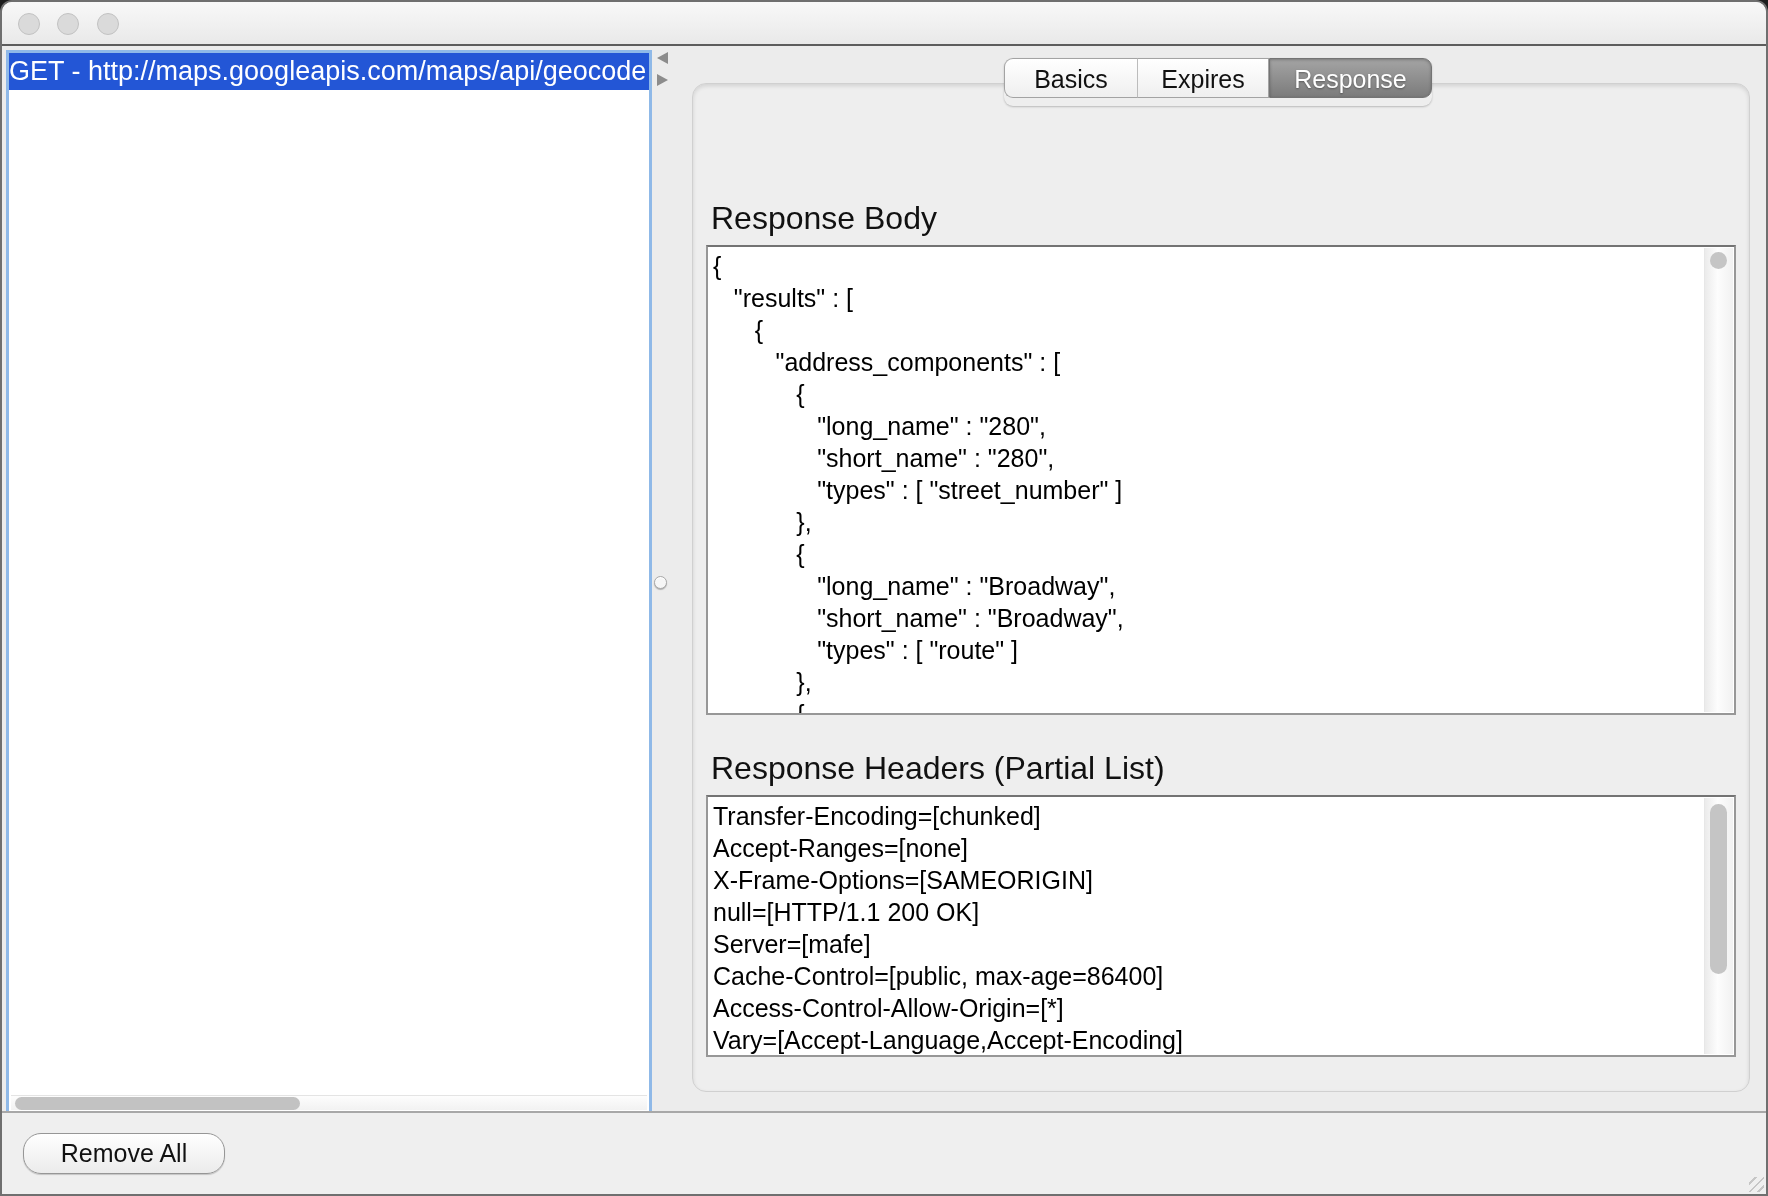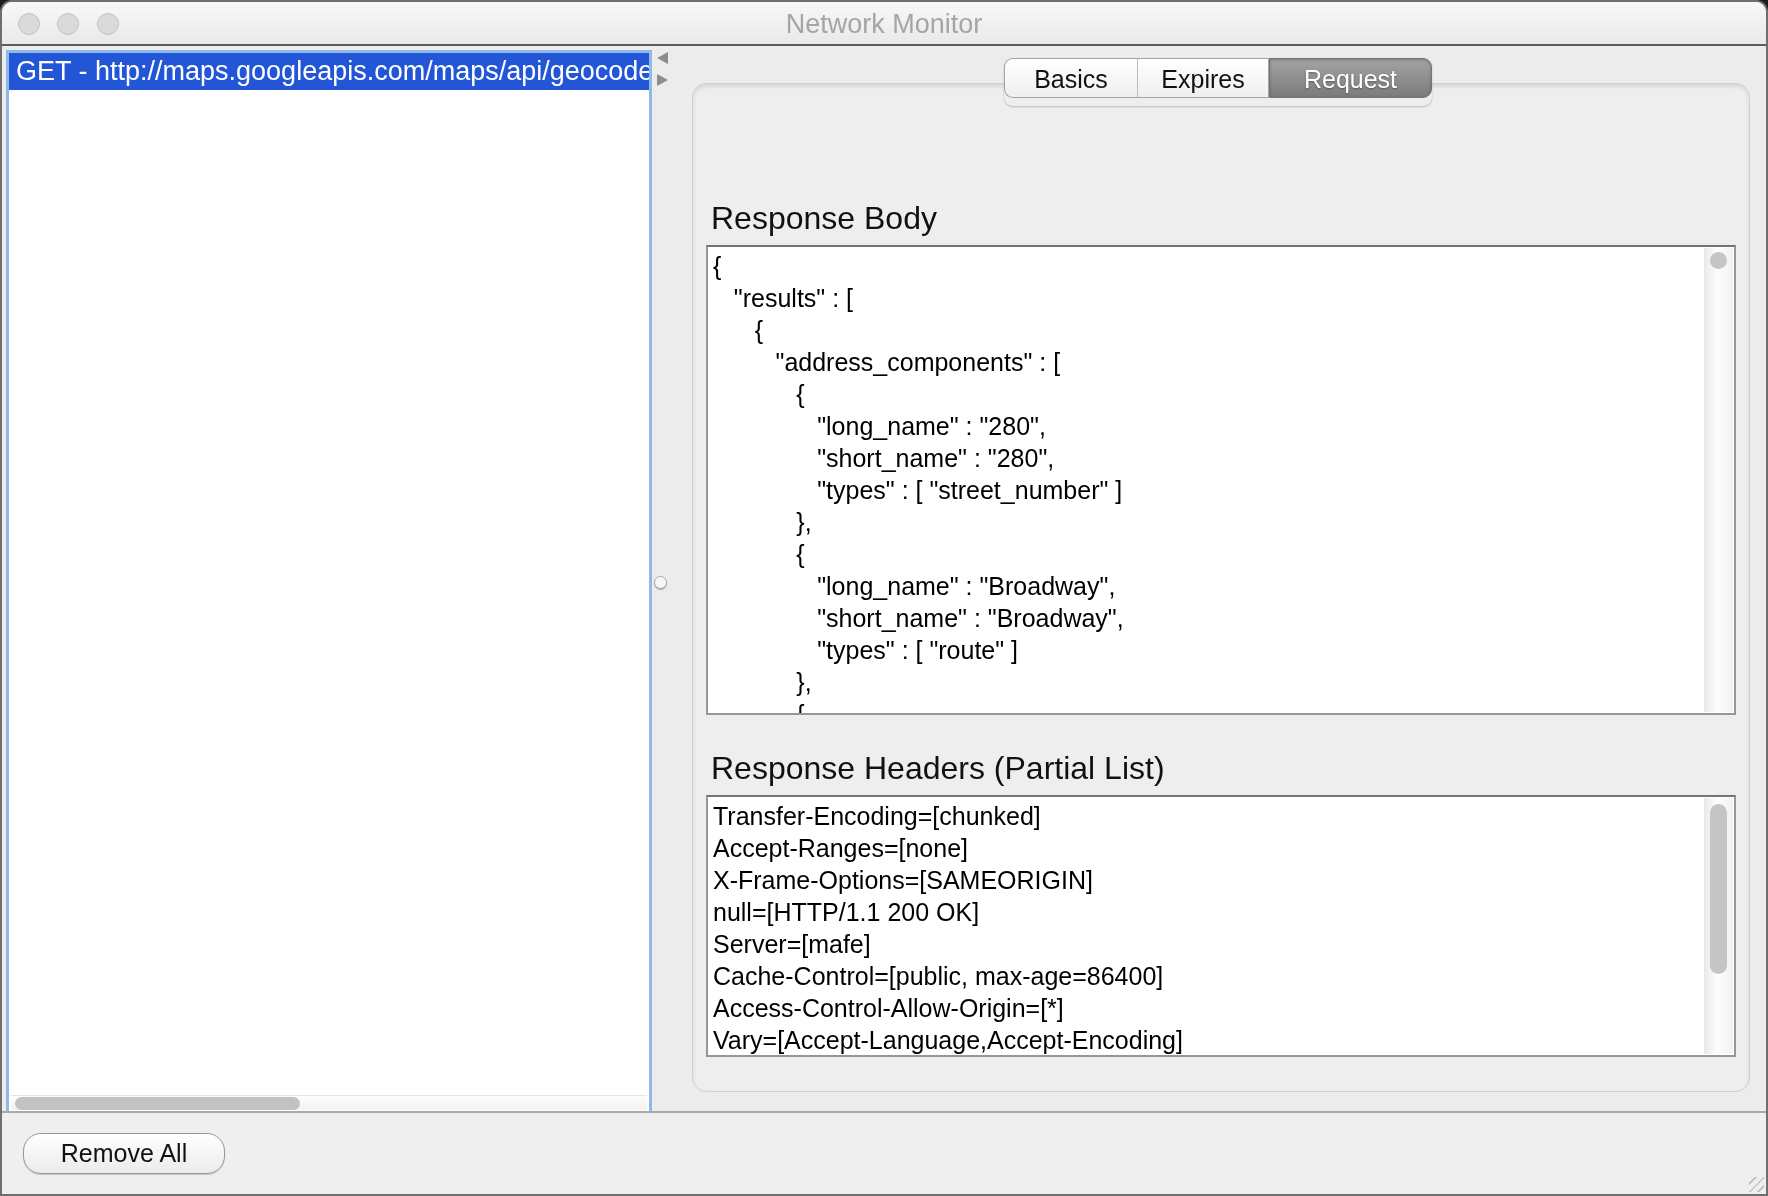--- a/index.html
+++ b/index.html
@@ -27,21 +27,21 @@
   
   #main { position:absolute; left:0; top:44px; right:0; height:1069px; background:#ececec; }
 
   #request-list {
     position:absolute; left:4px; top:4px; width:646px; height:1065px;
     background:#ffffff; border:3px solid #8fb9e8;
     overflow:hidden;
   }
   #request-row {
     height:37px; line-height:37px; background:#2356d6; color:#ffffff;
-    font-size:27px; padding-left:7px; white-space:nowrap; overflow:hidden;
+    font-size:27px; white-space:nowrap; overflow:hidden;
   }
   #list-hscroll {
     position:absolute; left:2px; right:2px; bottom:2px; height:15px;
     background:linear-gradient(#fdfdfd,#f2f2f2); border-top:1px solid #e4e4e4;
   }
   #list-hscroll-thumb {
     position:absolute; left:4px; top:1px; width:285px; height:13px;
     background:#c2c2c2; border-radius:7px;
   }
   
@@ -127,21 +127,20 @@
 </style>
 </head>
 <body>
 
 <div id="window">
 
   <div id="titlebar">
     <div class="traffic-light" id="tl-close"></div>
     <div class="traffic-light" id="tl-min"></div>
     <div class="traffic-light" id="tl-zoom"></div>
-    <div id="window-title">Network Monitor</div>
   </div>
 
   <div id="main">
 
     <div id="request-list">
       <div id="request-row">GET - http://maps.googleapis.com/maps/api/geocode</div>
       <div id="list-hscroll">
         <div id="list-hscroll-thumb"></div>
       </div>
     </div>
@@ -188,21 +187,21 @@
 Expires=[Fri, 04 Mar 2016 07:19:29 GMT]</div>
         <div class="vscroll">
           <div id="headers-vthumb"></div>
         </div>
       </div>
     </div>
 
     <div id="tab-bar">
       <div class="tab-seg" id="tab-basics">Basics</div>
       <div class="tab-seg" id="tab-request">Expires</div>
-      <div class="tab-seg" id="tab-response">Request</div>
+      <div class="tab-seg" id="tab-response">Response</div>
     </div>
 
   </div>
 
   <div id="bottom-bar">
     <div id="remove-all-button">Remove All</div>
     <div id="resize-grip"></div>
   </div>
 
 </div>

